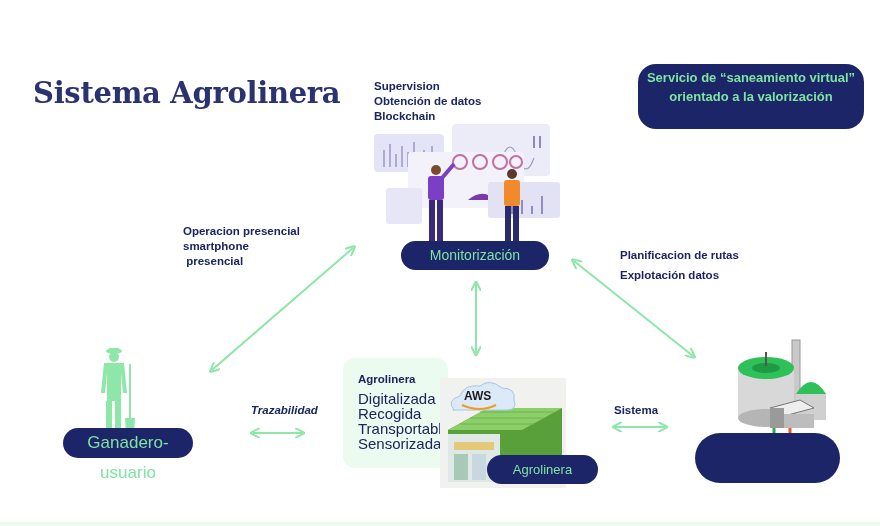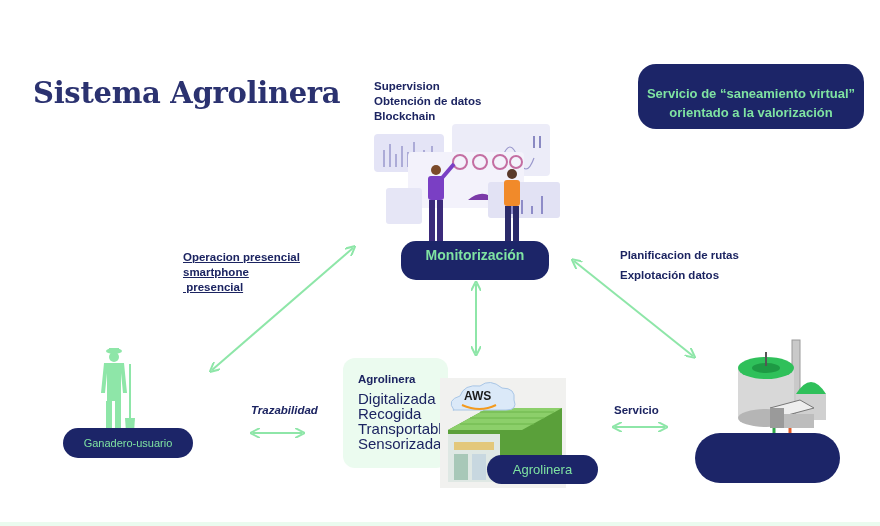--- a/index.html
+++ b/index.html
@@ -2,23 +2,23 @@
 <html><head>
 <meta charset="utf-8">
 <style>
   html, body { margin:0; padding:0; }
   body { width:880px; height:526px; background:#ffffff; position:relative; overflow:hidden;
          font-family:"Liberation Sans", "DejaVu Sans", sans-serif; color:#1c2461; }
   .abs { position:absolute; }
   .title { left:33px; top:76px; font-family:"DejaVu Serif","Liberation Serif",serif; font-size:29px; color:#2b3270; letter-spacing:-0.3px;font-weight:bold; }
   .lbl { font-weight:bold; font-size:11.5px; color:#1c2461; line-height:15px; }
   .pill { background:#1c2568; border-radius:20px; color:#7fe3a2; text-align:center; box-sizing:border-box; }
-  .service { left:638px; top:64px; width:226px; height:65px; border-radius:18px; font-weight:bold; font-size:13px; line-height:19px; padding-top:20px; color:#7fe3a2; }
-  .monitor { left:401px; top:241px; width:148px; height:39px; font-weight:bold; font-size:14px; line-height:29px; border-radius:15px; }
-  .ganadero { left:63px; top:428px; width:130px; height:30px; font-size:11px; line-height:30px; border-radius:15px; }
+  .service { left:638px; top:64px; width:226px; height:65px; border-radius:18px; font-weight:bold; font-size:13px; line-height:19px; padding-top:4px; color:#7fe3a2; }
+  .monitor { left:401px; top:241px; width:148px; height:29px; font-weight:normal; font-size:14px; line-height:29px; border-radius:15px; }
+  .ganadero { left:63px; top:428px; width:130px; height:30px; font-size:17px; line-height:30px; border-radius:15px; }
   .agro-pill { left:487px; top:455px; width:111px; height:29px; font-size:13px; line-height:29px; border-radius:15px; }
   .gestor { left:695px; top:433px; width:145px; height:50px; font-size:12.5px; line-height:16px; padding-top:9px; border-radius:25px; }
   .agro-card { left:343px; top:358px; width:105px; height:110px; background:#ebfbef; border-radius:12px; }
   .agro-card .h { font-weight:bold; font-size:11.5px; margin:15px 0 6px 15px; color:#1c2461; }
   .agro-card .it { font-size:15px; margin-left:15px; line-height:15px; color:#1c2461; }
   .bottom-line { left:0; top:522px; width:880px; height:4px; background:#eafbef; }
 </style>
 </head>
 <body>
 
@@ -78,21 +78,21 @@
   <g>
     <circle cx="140" cy="52" r="5" fill="#5a3a2a"></circle>
     <rect x="132" y="58" width="16" height="26" rx="3" fill="#f18a2a"></rect>
     <rect x="133" y="84" width="6" height="36" fill="#2b2b6a"></rect>
       <rect x="141" y="84" width="6" height="36" fill="#2b2b6a"></rect>
   </g>
 </svg>
 
 <div class="abs pill monitor">Monitorización</div>
 
-<div class="abs lbl" style="left:183px;top:250px;text-decoration:underline;">
+<div class="abs lbl" style="left:183px;top:224px;">
   <div>Operacion presencial</div>
   <div>smartphone</div>
   <div style="white-space:pre"> presencial</div>
 </div>
 
 <div class="abs lbl" style="left:620px;top:248px;">
   <div>Planificacion de rutas</div>
   <div style="margin-top:5px">Explotación datos</div>
 </div>
 
@@ -148,21 +148,21 @@
   <rect x="32" y="76" width="14" height="26" fill="#c8d8e0"></rect>
 
   <g>
     <path d="M14 32 q-8 -10 6 -14 q4 -12 20 -10 q10 -8 22 2 q14 0 12 12 q4 10 -8 10 h-46 q-10 0 -6 0z" fill="#dbe9f8" stroke="#a9c6e6"></path>
     <text x="24" y="22" font-family="Liberation Sans, sans-serif" font-weight="bold" font-size="12" fill="#1a1a1a">AWS</text>
     <path d="M22 27 q18 8 34 0" fill="none" stroke="#f39a1e" stroke-width="2"></path>
   </g>
 </svg>
 <div class="abs pill agro-pill">Agrolinera</div>
 
-<div class="abs lbl" style="left:614px;top:403px;">Servicio</div>
+<div class="abs lbl" style="left:614px;top:403px;">Sistema</div>
 
 <svg class="abs" style="left:734px;top:338px;" width="100" height="104">
   <rect x="58" y="2" width="8" height="74" fill="#c9c9c9" stroke="#9a9a9a"></rect>
   <rect x="4" y="30" width="56" height="50" fill="#d8d8d8"></rect>
   <ellipse cx="32" cy="80" rx="28" ry="9" fill="#b5b5b5"></ellipse>
   <ellipse cx="32" cy="30" rx="28" ry="11" fill="#2fc05a"></ellipse>
   <ellipse cx="32" cy="30" rx="14" ry="5" fill="#1e9a44"></ellipse>
   <line x1="32" y1="28" x2="32" y2="14" stroke="#555" stroke-width="2"></line>
   <rect x="62" y="56" width="30" height="26" fill="#d0d0d0"></rect>
   <path d="M62 56 q15 -24 30 0z" fill="#2fc05a"></path>

